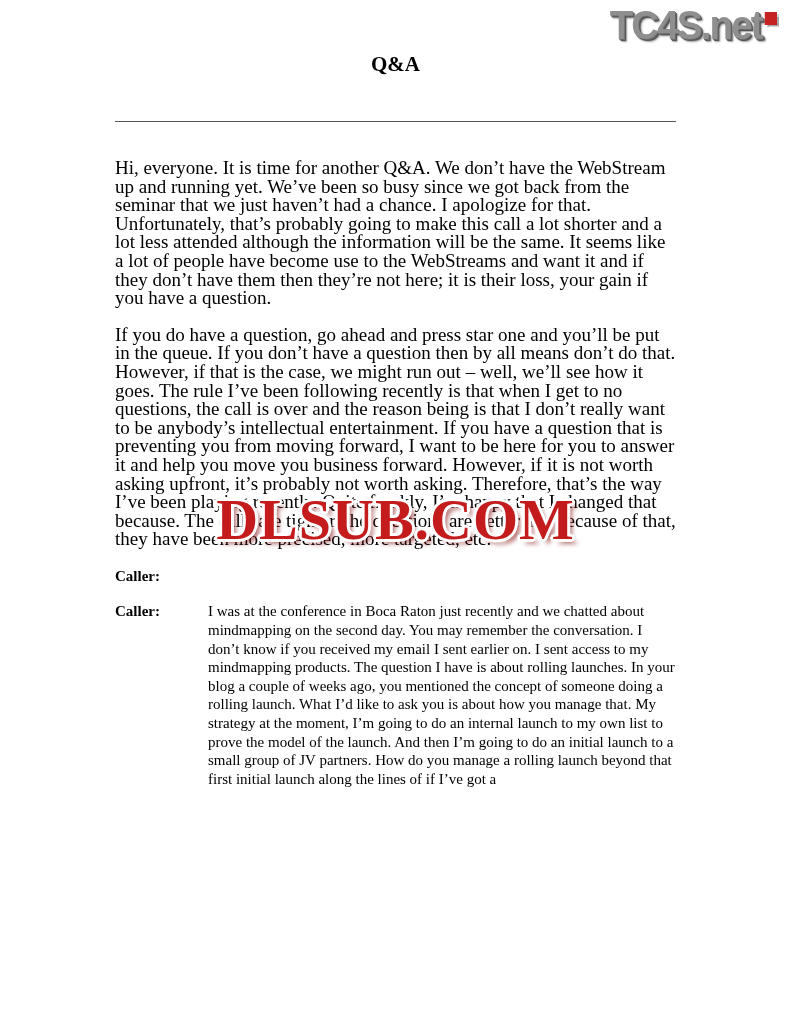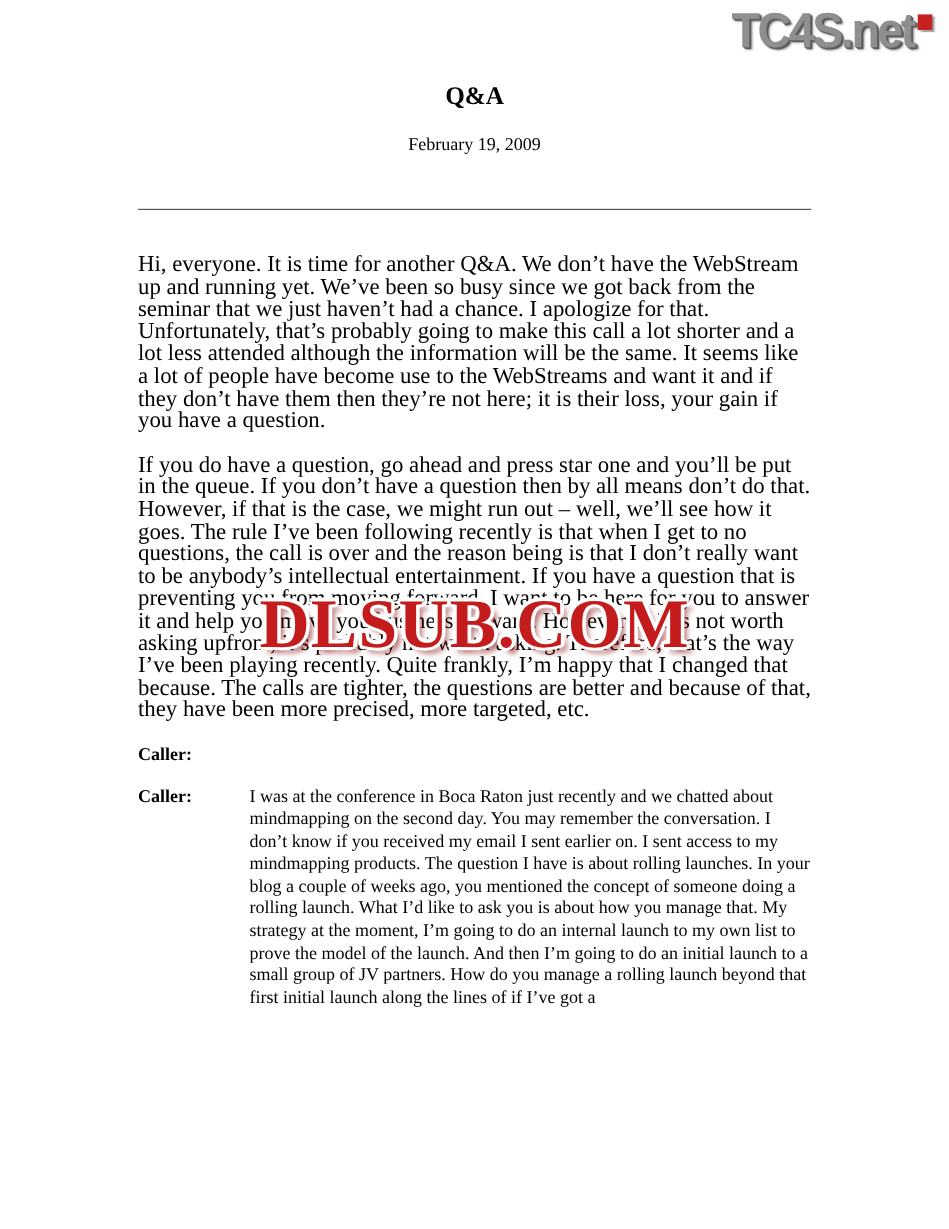--- a/index.html
+++ b/index.html
@@ -40,21 +40,21 @@
     margin-left: 3px;
     vertical-align: 14px;
     box-shadow: 2px 2px 1px rgba(0,0,0,0.35);
   }
   
   .content {
     padding: 0 115px;
   }
   .doc-title {
     margin: 0;
-    padding-top: 68px;
+    padding-top: 52px;
     text-align: center;
     font-size: 21px;
     font-weight: bold;
   }
   .doc-date {
     margin: 0;
     padding-top: 20px;
     text-align: center;
     font-size: 15px;
   }
@@ -144,21 +144,20 @@
 
   <div class="tc4s-logo">
     <span>TC4S.net</span><span class="red-square"></span>
   </div>
 
   <div class="watermark">DLSUB.COM</div>
 
   <div class="content">
 
     <h1 class="doc-title">Q&amp;A</h1>
-    <div class="doc-date">February 19, 2009</div>
 
     <hr class="top-rule">
 
     <div class="body-text">
       <p class="first">Hi, everyone. It is time for another Q&amp;A. We don’t have the WebStream up and running yet. We’ve been so busy since we got back from the seminar that we just haven’t had a chance. I apologize for that. Unfortunately, that’s probably going to make this call a lot shorter and a lot less attended although the information will be the same. It seems like a lot of people have become use to the WebStreams and want it and if they don’t have them then they’re not here; it is their loss, your gain if you have a question.</p>
       <p>If you do have a question, go ahead and press star one and you’ll be put in the queue. If you don’t have a question then by all means don’t do that. However, if that is the case, we might run out – well, we’ll see how it goes. The rule I’ve been following recently is that when I get to no questions, the call is over and the reason being is that I don’t really want to be anybody’s intellectual entertainment. If you have a question that is preventing you from moving forward, I want to be here for you to answer it and help you move you business forward. However, if it is not worth asking upfront, it’s probably not worth asking. Therefore, that’s the way I’ve been playing recently. Quite frankly, I’m happy that I changed that because. The calls are tighter, the questions are better and because of that, they have been more precised, more targeted, etc.</p>
     </div>
 
 
     <div class="dialogue">

